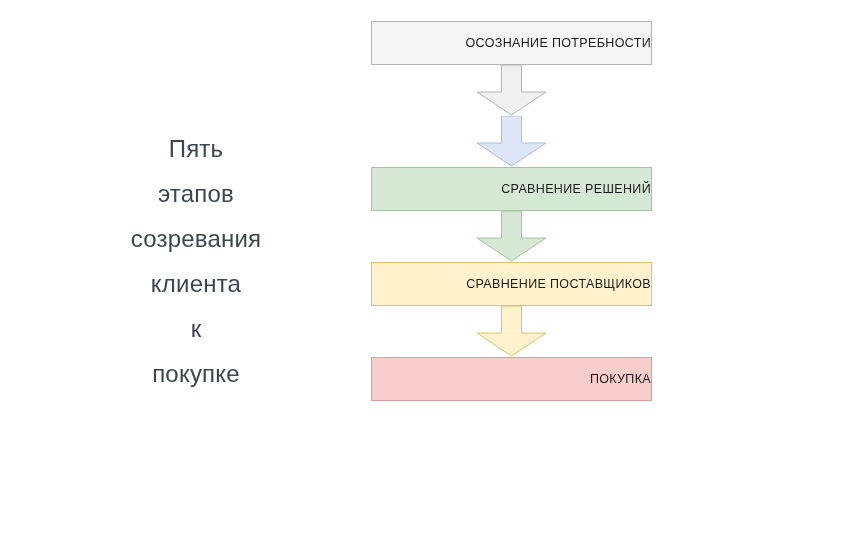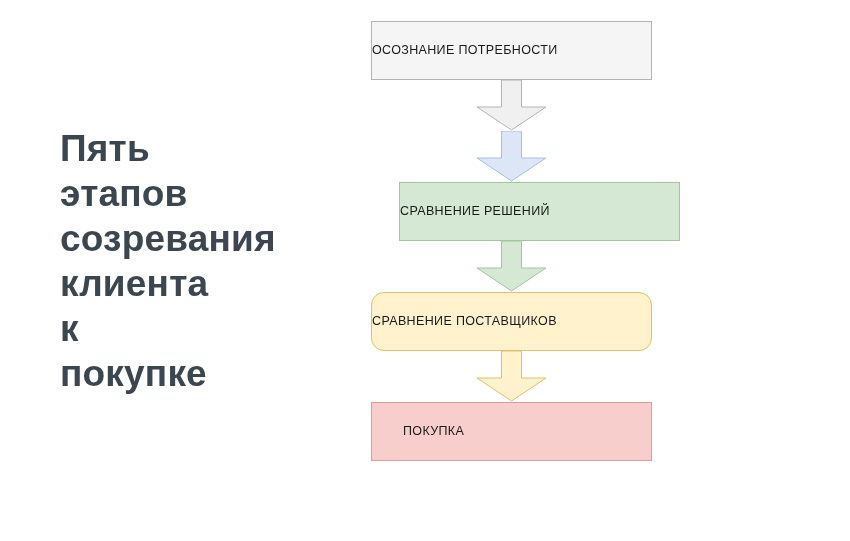--- a/index.html
+++ b/index.html
@@ -18,23 +18,23 @@
     width: 850px;
     height: 541px;
   }
 
   
   #headline {
     position: absolute;
     left: 60px;
     top: 126px;
     width: 272px;
-    text-align: left;
-    font-size: 37px;
-    font-weight: bold;
+    text-align: center;
+    font-size: 24px;
+    font-weight: normal;
     line-height: 45px;
     color: #3c4650;
     letter-spacing: 0.2px;
     white-space: pre-line;
   }
 
   
   #flow {
     position: absolute;
     left: 371px;
@@ -43,26 +43,26 @@
   }
 
   .stage-wrap {
     position: relative;
     width: 281px;
   }
 
   .stage-box {
     position: relative;
     width: 281px;
-    height: 59px;
+    height: 44px;
     box-sizing: border-box;
     border: 1px solid #b3b3b3;
     display: flex;
     align-items: center;
-    justify-content: flex-start;
+    justify-content: flex-end;
   }
 
   .stage-label {
     font-size: 12.5px;
     color: #1a1a1a;
     letter-spacing: 0.35px;
     text-align: center;
     line-height: 1.2;
   }
 
@@ -103,31 +103,31 @@
         <svg width="73" height="51" viewBox="0 0 73 51">
           <path d="M26.5 0 L46.5 0 L46.5 27 L71 27 L36.5 50 L2 27 L26.5 27 Z" fill="#f0f0f0" stroke="#b3b3b3" stroke-width="1" stroke-linejoin="miter"></path>
         </svg>
       </div>
       <div class="arrow-slot">
         <svg width="73" height="51" viewBox="0 0 73 51">
           <path d="M26.5 0 L46.5 0 L46.5 27 L71 27 L36.5 50 L2 27 L26.5 27 Z" fill="#dce6f7" stroke="#a8bede" stroke-width="1" stroke-linejoin="miter"></path>
         </svg>
       </div>
       <div class="stage-wrap">
-        <div class="stage-box" style="background: rgb(213, 232, 212); border-color: rgb(163, 196, 159); margin-left: 28px;">
+        <div class="stage-box" style="background: rgb(213, 232, 212); border-color: rgb(163, 196, 159);">
           <span class="stage-label">СРАВНЕНИЕ РЕШЕНИЙ</span>
         </div>
       </div>
       <div class="arrow-slot">
         <svg width="73" height="51" viewBox="0 0 73 51">
           <path d="M26.5 0 L46.5 0 L46.5 27 L71 27 L36.5 50 L2 27 L26.5 27 Z" fill="#d5e8d4" stroke="#a3c49f" stroke-width="1" stroke-linejoin="miter"></path>
         </svg>
       </div>
       <div class="stage-wrap">
-        <div class="stage-box" style="background: rgb(255, 242, 204); border-color: rgb(224, 193, 105); border-radius: 13px;">
+        <div class="stage-box" style="background: rgb(255, 242, 204); border-color: rgb(224, 193, 105);">
           <span class="stage-label">СРАВНЕНИЕ ПОСТАВЩИКОВ</span>
         </div>
       </div>
       <div class="arrow-slot">
         <svg width="73" height="51" viewBox="0 0 73 51">
           <path d="M26.5 0 L46.5 0 L46.5 27 L71 27 L36.5 50 L2 27 L26.5 27 Z" fill="#fff2cc" stroke="#e0c169" stroke-width="1" stroke-linejoin="miter"></path>
         </svg>
       </div>
       <div class="stage-wrap">
         <div class="stage-box" style="background: rgb(248, 206, 204); border-color: rgb(217, 157, 155); padding-left: 31px;">

